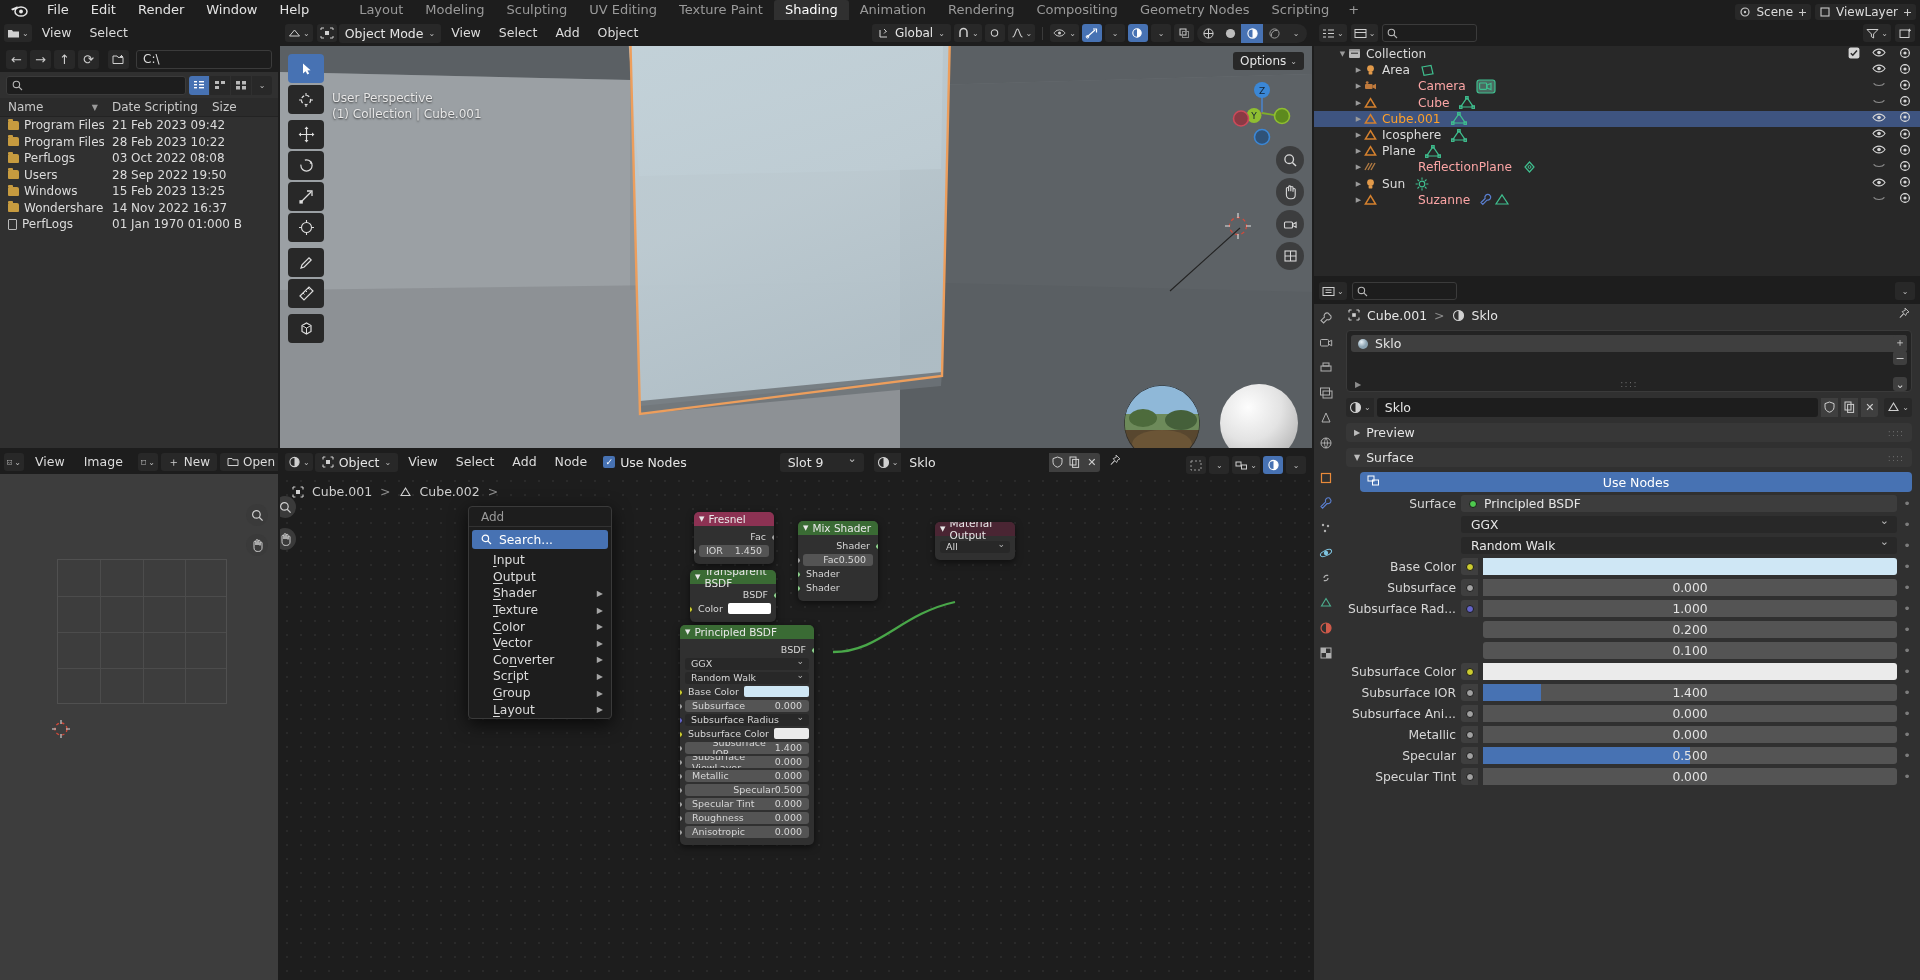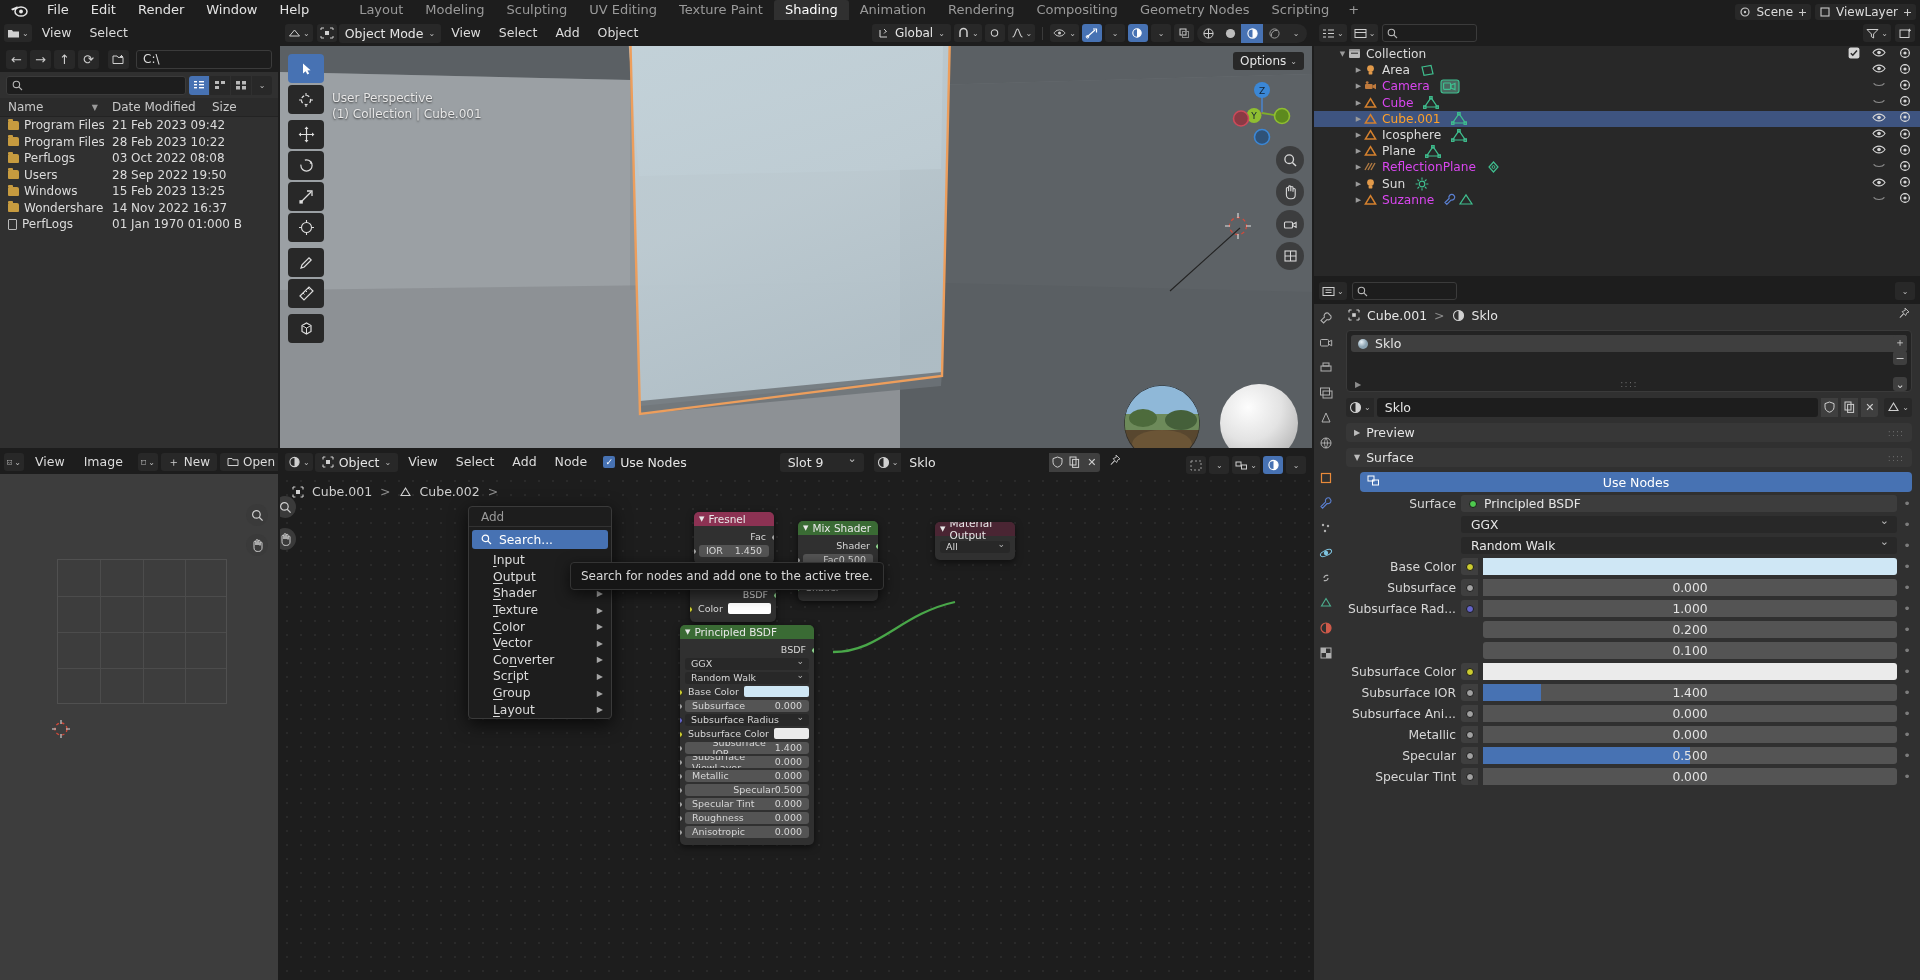--- a/index.html
+++ b/index.html
@@ -98,21 +98,21 @@
 
   
   #outliner { left:1314px; top:20px; width:606px; height:256px; background:#282828; }
   .ol-header { height:26px; background:#1d1d1d; display:flex; align-items:center; gap:4px; padding:0 5px; }
   .ol-search { width:95px; height:18px; background:#1d1d1d; border:1px solid #3b3b3b; border-radius:3px; display:flex; align-items:center; padding:0 4px; }
   .ol-body { height:230px; overflow:hidden; }
   .ol-row { height:16.2px; display:flex; align-items:center; font-size:12.2px; color:#dcdcdc; position:relative; }
   .ol-row.sel { background:#3e5480; }
   .ol-row.sel .ol-label { color:#ffa028; }
   .ol-label { white-space:nowrap; }
-  .ol-dim { color:#d946ef; }
+  .ol-dim { color:#fca5a5;margin-left:36px; }
   .ol-arrow { width:9px; font-size:7px; color:#9a9a9a; text-align:center; flex:0 0 auto; }
   .ol-right { position:absolute; right:8px; display:flex; gap:12px; align-items:center; }
 
   
   #properties { left:1314px; top:278px; width:606px; height:702px; background:#303030; }
   .pr-header { height:26px; background:#1d1d1d; display:flex; align-items:center; gap:5px; padding:0 5px; }
   .pr-search { flex:0 0 105px; height:18px; background:#1d1d1d; border:1px solid #3b3b3b; border-radius:3px; display:flex; align-items:center; padding:0 4px; }
   .pr-tabcol { position:absolute; left:0; top:26px; width:24px; bottom:0; background:#303030; display:flex; flex-direction:column; align-items:center; padding-top:6px; gap:9px; }
   .pr-tab { width:18px; height:16px; display:flex; align-items:center; justify-content:center; }
   .pr-main { position:absolute; left:24px; top:26px; right:0; bottom:0; background:#303030; padding:0; }
@@ -300,21 +300,21 @@
         <div class="fb-disp-btn" style="border-radius:0 3px 3px 0;">
             <span class="chev">⌄</span>
           </div>
       </div>
     </div>
     <div class="fb-colhdr">
       <div class="c-name">
           <span>Name</span>
           <span style="font-size:8px;color:#9a9a9a;">▼</span>
         </div>
-      <div class="c-date">Date Modified</div>
+      <div class="c-date">Date Scripting</div>
       <div class="c-size">Size</div>
     </div>
     <div id="file-list">
         <div class="fb-row">
           <div class="nm">
             <span class="folder-ico"></span>
             <span>Program Files</span>
           </div>
           <div class="dt">21 Feb 2023 09:42</div>
           <div class="sz"></div>
@@ -1667,18 +1667,15 @@
             <div class="am-item">
               <span><u>G</u>roup</span>
               <span class="arw">▶</span>
             </div>
             <div class="am-item">
               <span><u>L</u>ayout</span>
               <span class="arw">▶</span>
             </div>
           </div>
       </div>
-      <div class="tooltip" style="left:290px;top:88px;">
-        <span>Search for nodes and add one to the active tree.</span>
-      </div>
     </div>
   </div>
 </div>
 
 </body></html>

